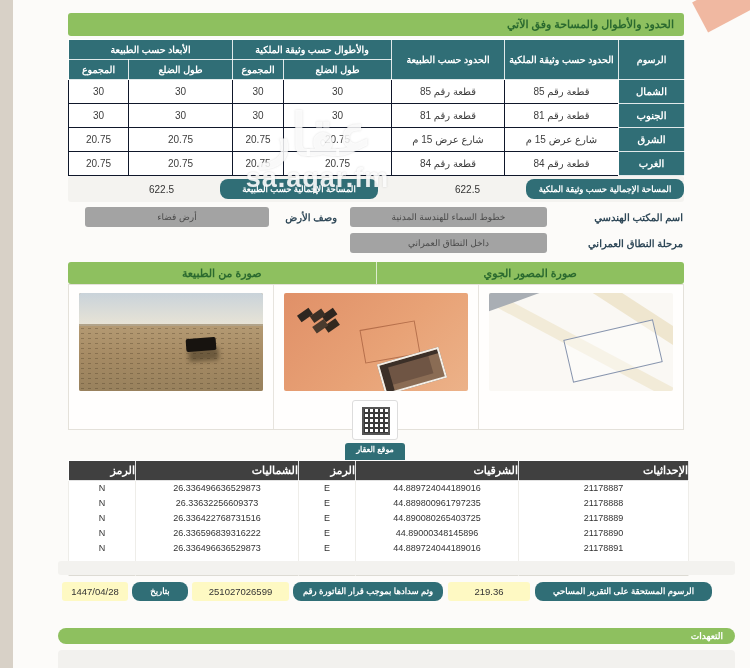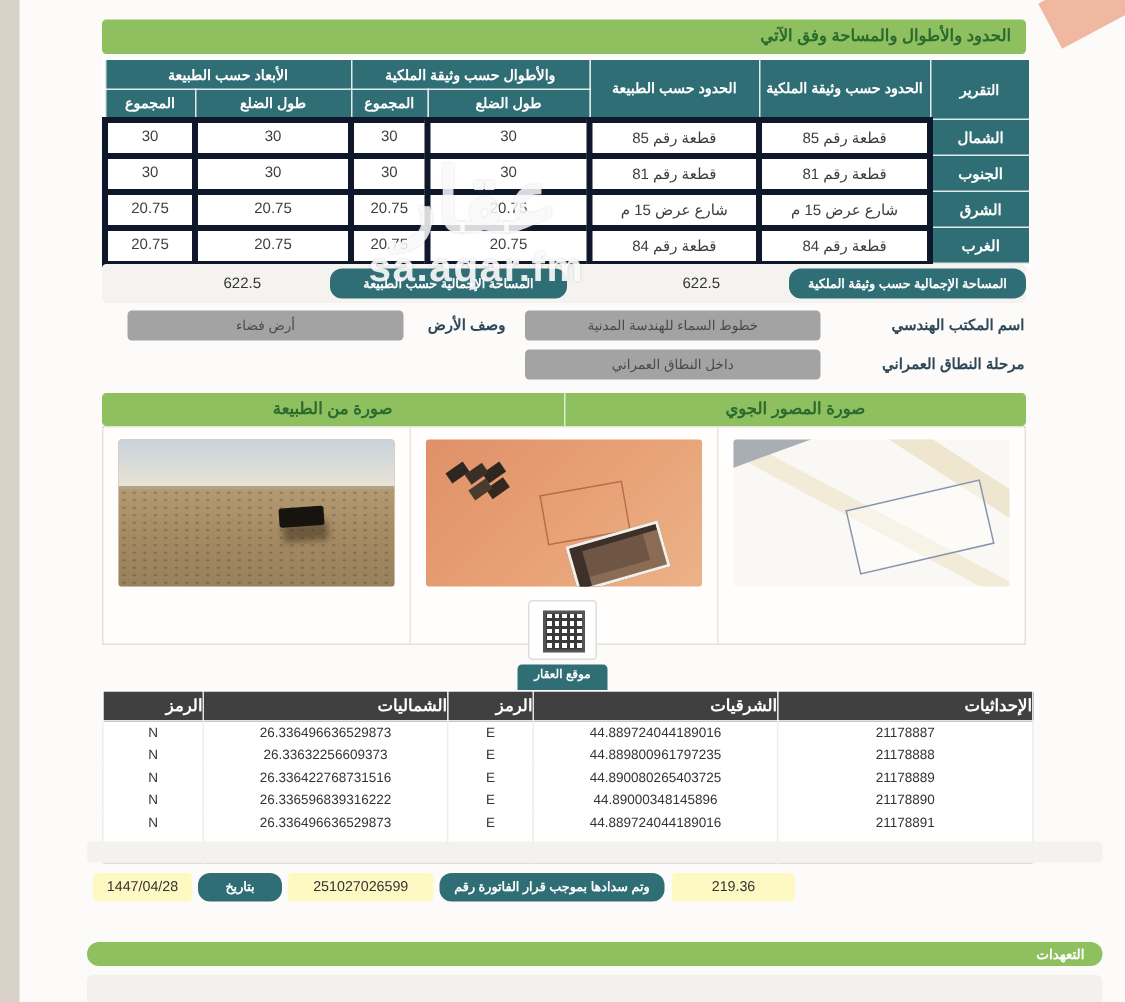--- a/index.html
+++ b/index.html
@@ -16,21 +16,21 @@
   .green-bar { position:absolute; background:#8ec05f; border-radius:3px;
     color:#2b6a2f; font-size:11px; font-weight:bold; line-height:23px; }
   .title-bar { left:68px; top:13px; width:616px; height:23px; padding:0 10px; text-align:right; }
 
   
   table { border-collapse:collapse; table-layout:fixed; direction:rtl; }
   .btable { position:absolute; left:68px; top:39px; width:616px; background:#fff;
     border:1px solid #c9c9c9; }
   .btable th { background:#306e76; color:#fff; font-size:9.5px; font-weight:bold;
     border:1px solid rgba(255,255,255,.85); height:20px; text-align:center; }
-  .btable td { background:#fff; border:4px solid #0f172a; font-size:10px; color:#3d3d3d;
+  .btable td { background:#fff; border:1px solid #0f172a; font-size:10px; color:#3d3d3d;
     height:24px; text-align:center; }
   .btable td.dir-cell { background:#306e76; color:#fff; font-weight:bold;
     border:1px solid rgba(255,255,255,.85); font-size:10px; }
 
   
   .totals-band { position:absolute; left:68px; top:176px; width:616px; height:26px;
     background:#f4f3f0; border-radius:3px; }
   .pill { background:#306e76; color:#fff; border-radius:8px; font-size:8.5px;
     font-weight:bold; text-align:center; }
   .total-group { position:absolute; top:3px; display:flex; direction:rtl; align-items:center; gap:6px; }
@@ -148,21 +148,21 @@
       <col style="width:66px">
         <col style="width:114px">
         <col style="width:113px">
       <col style="width:108px">
         <col style="width:51px">
         <col style="width:104px">
         <col style="width:60px">
     </colgroup>
     <tbody>
         <tr>
-      <th rowspan="2">التقرير</th>
+      <th rowspan="2">الرسوم</th>
       <th rowspan="2">الحدود حسب وثيقة الملكية</th>
       <th rowspan="2">الحدود حسب الطبيعة</th>
       <th colspan="2">والأطوال حسب وثيقة الملكية</th>
       <th colspan="2">الأبعاد حسب الطبيعة</th>
     </tr>
     <tr>
       <th>طول الضلع</th>
       <th>المجموع</th>
       <th>طول الضلع</th>
       <th>المجموع</th>
@@ -320,20 +320,21 @@
       <td style="height:20px"></td>
           <td></td>
       <td></td>
           <td></td>
           <td></td>
     </tr>
   </tbody>
     </table>
   <div class="coords-footer-band"></div>
 
+  <div class="fee-item pill fee-pill" style="left:535px; width:177px;">الرسوم المستحقة على التقرير المساحي</div>
   <div class="fee-item fee-field" style="left:448px; width:82px;">219.36</div>
   <div class="fee-item pill fee-pill" style="left:293px; width:150px;">وتم سدادها بموجب قرار الفاتورة رقم</div>
   <div class="fee-item fee-field" style="left:192px; width:97px;">251027026599</div>
   <div class="fee-item pill fee-pill" style="left:132px; width:56px;">بتاريخ</div>
   <div class="fee-item fee-field" style="left:62px; width:66px;">1447/04/28</div>
 
   <div class="green-bar pledges-bar" style="background:#8ec05f;">التعهدات</div>
   <div class="pledges-panel"></div>
 
   <div class="watermark">

